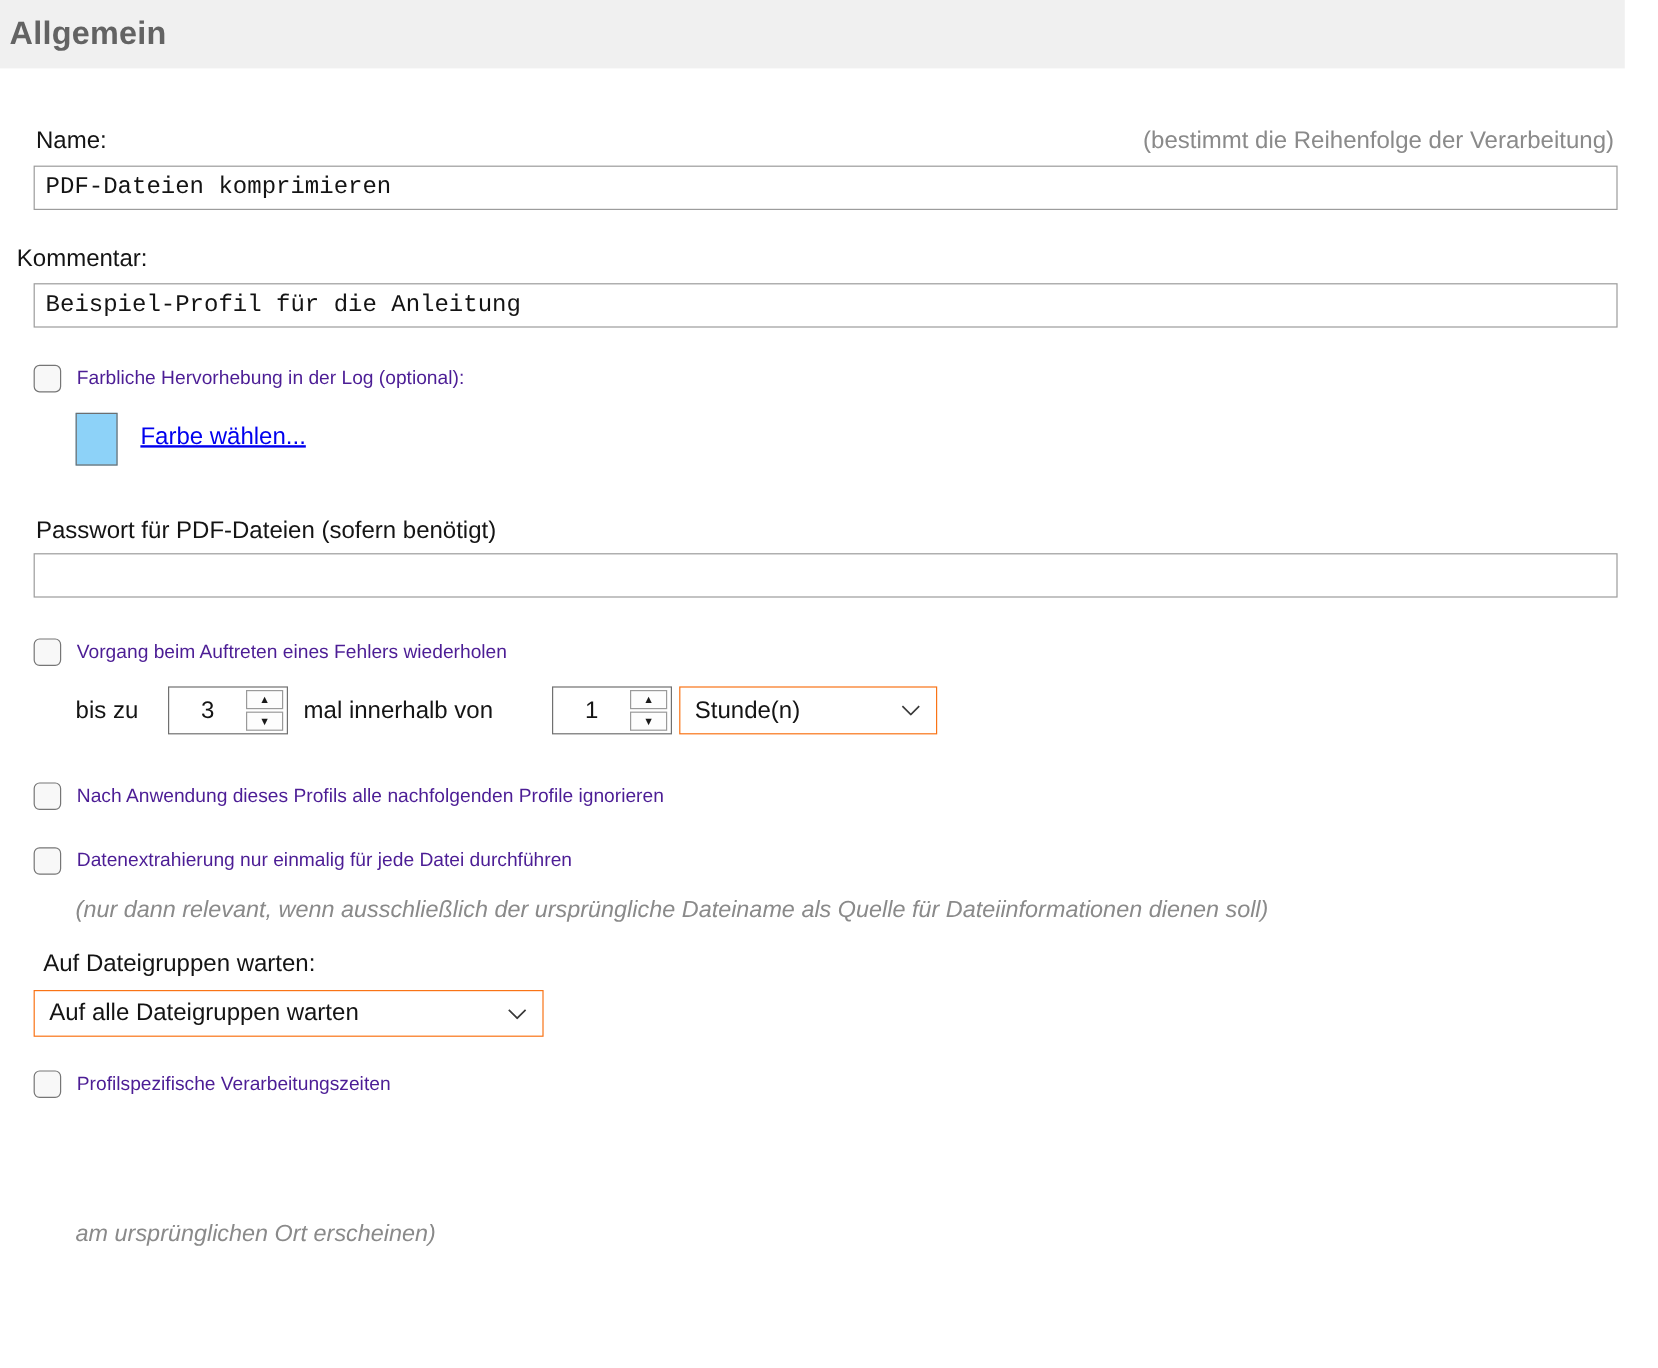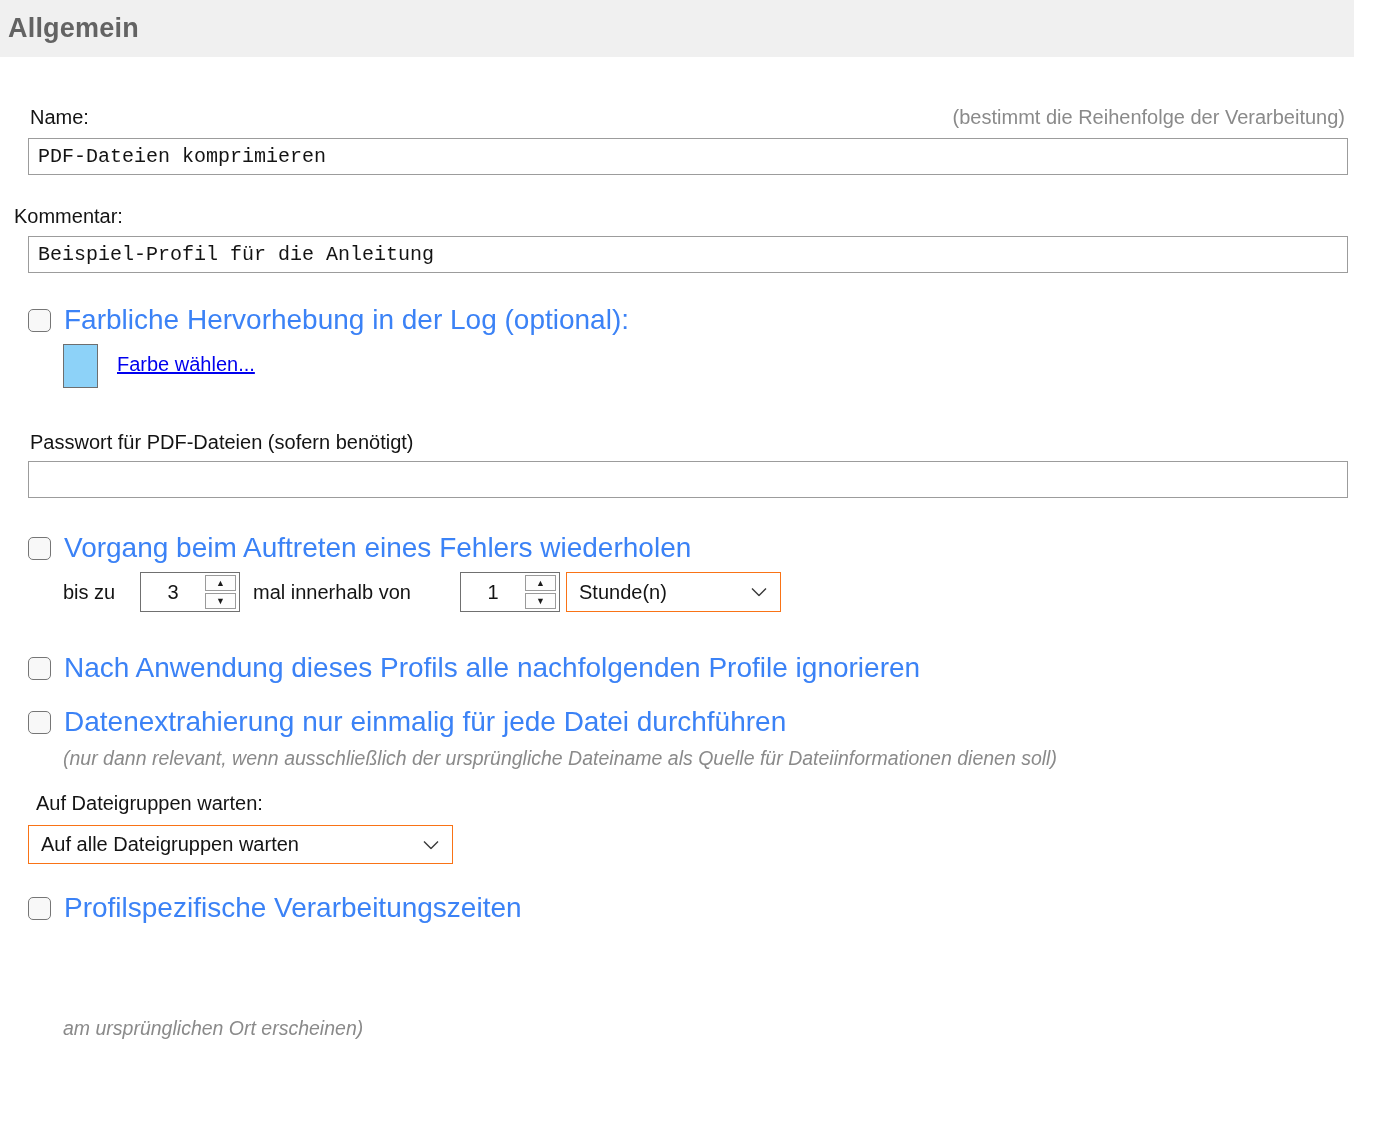--- a/index.html
+++ b/index.html
@@ -62,22 +62,22 @@
   }
   .cb-box {
     width: 23px;
     height: 23px;
     border: 1.5px solid #767676;
     border-radius: 5px;
     background: #f8f8f8;
     flex: 0 0 auto;
   }
   .cb-label {
-    font-size: 28px;
-    color: #3b82f6;
+    font-size: 16px;
+    color: #4c1d95;
     white-space: nowrap;
   }
   .swatch {
     position: absolute;
     left: 63px; top: 344px;
     width: 35px; height: 44px;
     background: #8dd2f8;
     border: 1px solid #6e6e6e;
   }
   .color-link {

